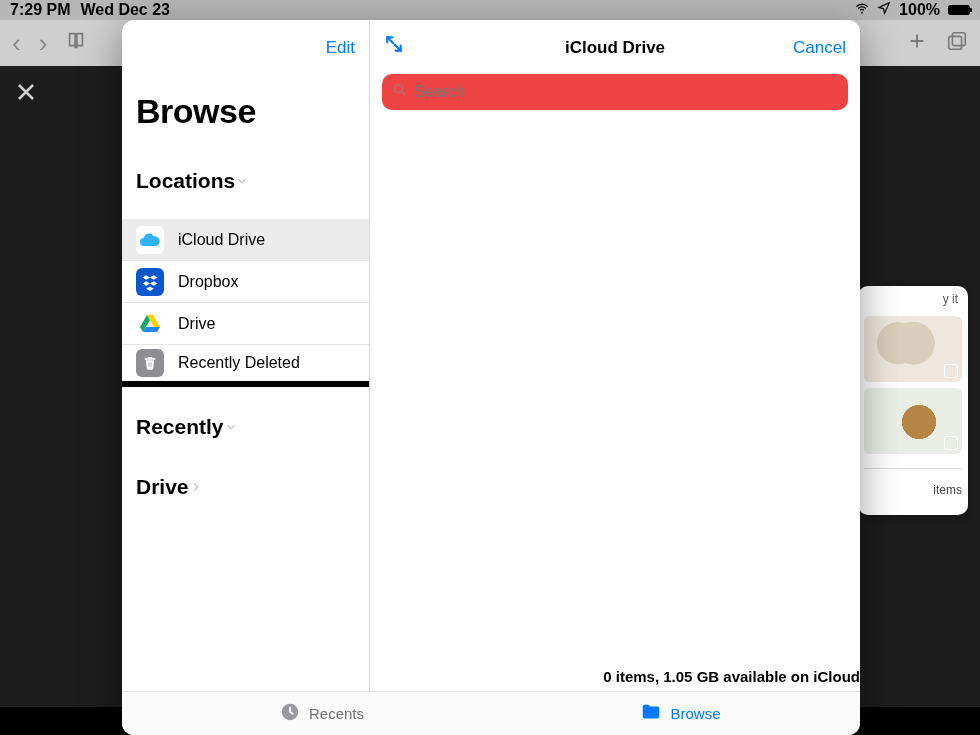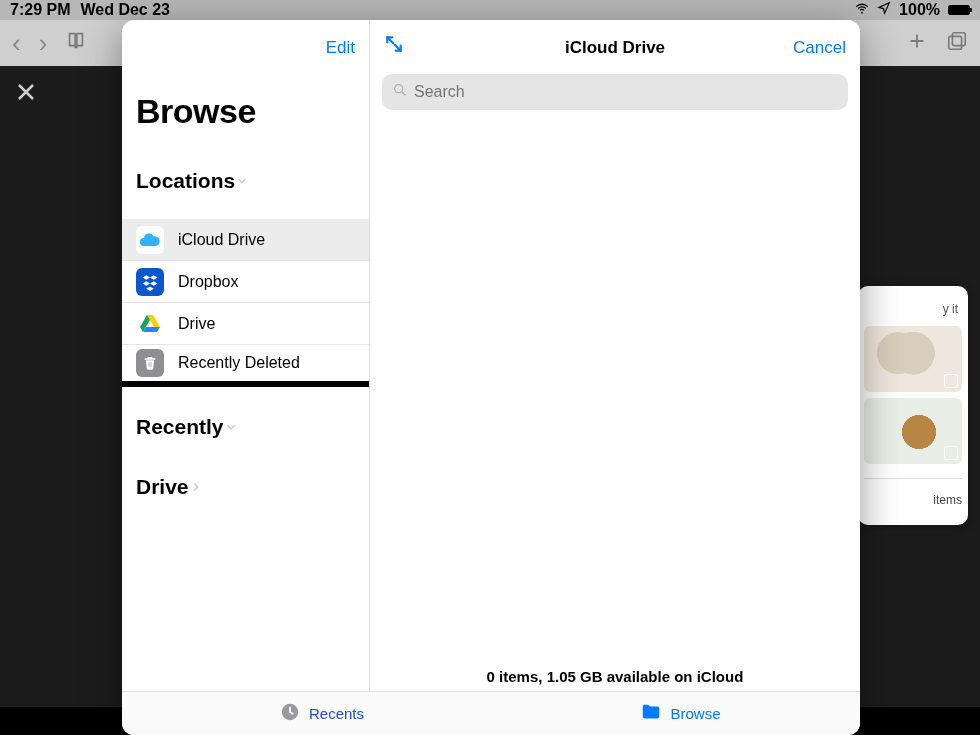--- a/index.html
+++ b/index.html
@@ -18,21 +18,21 @@
   .toolbar .spacer { flex:1; }
   .toolbar svg { width:22px; height:22px; }
   .chev { font-size:26px; color:#8a8a8a; }
 
   
   .backdrop { position:absolute; top:66px; left:0; right:0; bottom:0; background:#1c1c1c; }
   .close-x { position:absolute; top:80px; left:14px; color:#bfbfbf; }
   .close-x svg { width:24px; height:24px; stroke:#cfcfcf; stroke-width:2.5; }
 
   
-  .peek { position:absolute; right:12px; top:286px; width:110px; background:#fff; border-radius:10px; padding:10px 6px 18px 6px; box-shadow:0 2px 10px rgba(0,0,0,0.3); }
+  .peek { position:absolute; right:12px; top:286px; width:110px; background:#fff; border-radius:10px; padding:0 6px 18px 6px; box-shadow:0 2px 10px rgba(0,0,0,0.3); }
   .peek .txt1 { font-size:12px; color:#555; margin:6px 4px 10px; text-align:right;}
   .peek .thumb { height:66px; border-radius:6px; margin:6px 0; background:#ddd; position:relative; overflow:hidden; display:flex; align-items:center; justify-content:center;}
   .peek .thumb .ic { position:absolute; right:4px; bottom:4px; width:14px; height:14px; border:1.5px solid #fff; border-radius:3px;}
   .peek .pug { background:linear-gradient(#efe7dd,#efe7dd); }
   .peek .pug::before{content:"";position:absolute;left:6px;top:4px;width:70px;height:58px;background:radial-gradient(circle at 40% 40%, #d9cdbb 38%, transparent 39%), radial-gradient(circle at 62% 40%, #d9cdbb 38%, transparent 39%), radial-gradient(circle at 50% 62%, #3b2f26 10%, transparent 11%);border-radius:40%;}
   .peek .cat { background:linear-gradient(#e9efe7,#e9efe7); }
   .peek .cat::before{content:"";position:absolute;left:28px;top:8px;width:54px;height:52px;background:radial-gradient(circle at 50% 50%, #b78544 45%, transparent 46%);border-radius:30%;}
   .peek .txt2 { font-size:12px; color:#444; margin-top:14px; border-top:1px solid #ddd; padding-top:14px; text-align:right;}
 
   
@@ -54,30 +54,30 @@
   .row:last-child { border-bottom:6px solid #000000;}
   .row.selected { background:#ececec; }
   .row .icon-box { width:28px; height:28px; border-radius:6px; display:flex; align-items:center; justify-content:center; flex-shrink:0;}
 
   
   .right { flex:1; display:flex; flex-direction:column; }
   .right-header { height:40px; display:flex; align-items:flex-end; justify-content:space-between; padding:0 14px 2px; position:relative;}
   .right-header .title { position:absolute; left:0; right:0; text-align:center; font-weight:600; font-size:17px; pointer-events:none;}
   .expand-ic svg { width:20px; height:20px; }
   .search-wrap { padding:14px 12px 0; }
-  .search { height:36px; border-radius:10px; background:#e5e5e5; display:flex; align-items:center; padding:0 10px; gap:6px; color:#8a8a8e;}
+  .search { height:36px; border-radius:10px; background:#ef4444; display:flex; align-items:center; padding:0 10px; gap:6px; color:#8a8a8e;}
   .search svg{width:16px;height:16px;opacity:.6;}
   .search input { border:none; background:transparent; outline:none; font-size:16px; color:#000; flex:1;}
   .right-body { flex:1; }
-  .status-line { text-align:center; font-size:15px; font-weight:600; color:#000; padding:8px 0 6px; }
+  .status-line { text-align:right; font-size:15px; font-weight:600; color:#000; padding:8px 0 6px; }
 
   
   .tabbar { position:absolute; bottom:0; left:0; right:0; height:44px; border-top:1px solid #e2e2e4; background:#fafafa; display:flex; }
   .tab { flex:1; display:flex; align-items:center; justify-content:center; gap:8px; font-size:15px;}
-  .tab.inactive { color:#1d4ed8;padding-left:20px; }
+  .tab.inactive { color:#737373;padding-left:20px; }
   .tab.active { color:#007aff; }
   .tab svg { width:22px; height:22px; }
 
   
   .left, .right { padding-bottom:44px; }
 
   
   .svg-chev-down{width:14px;height:14px;}
 </style>
 </head>

